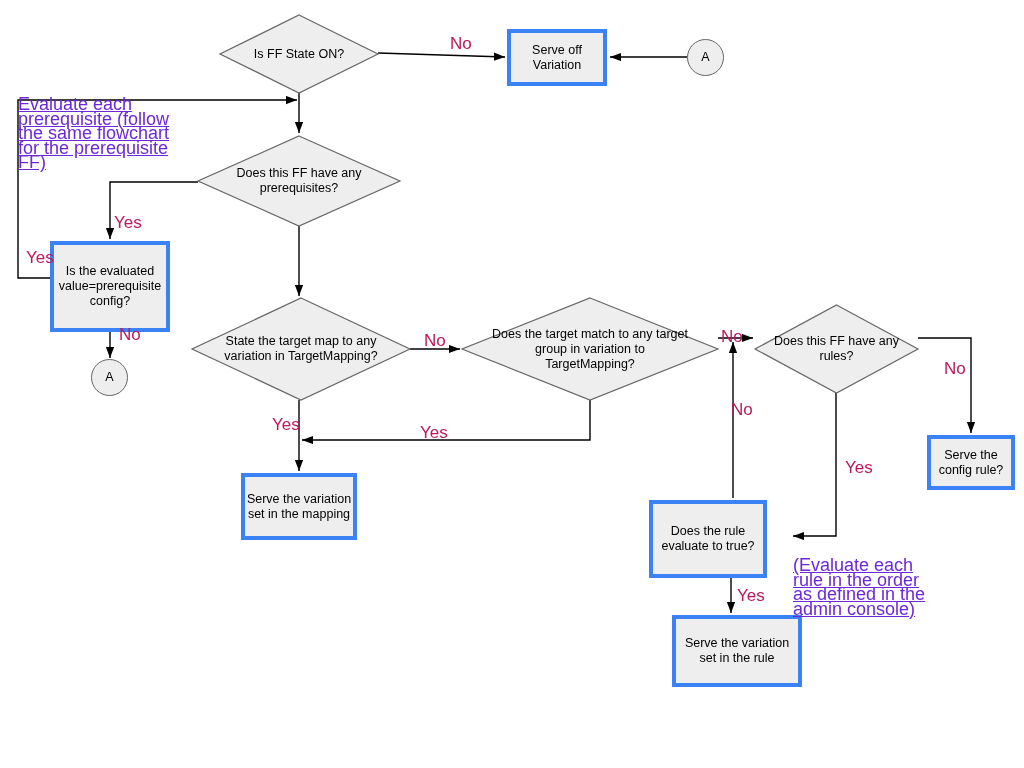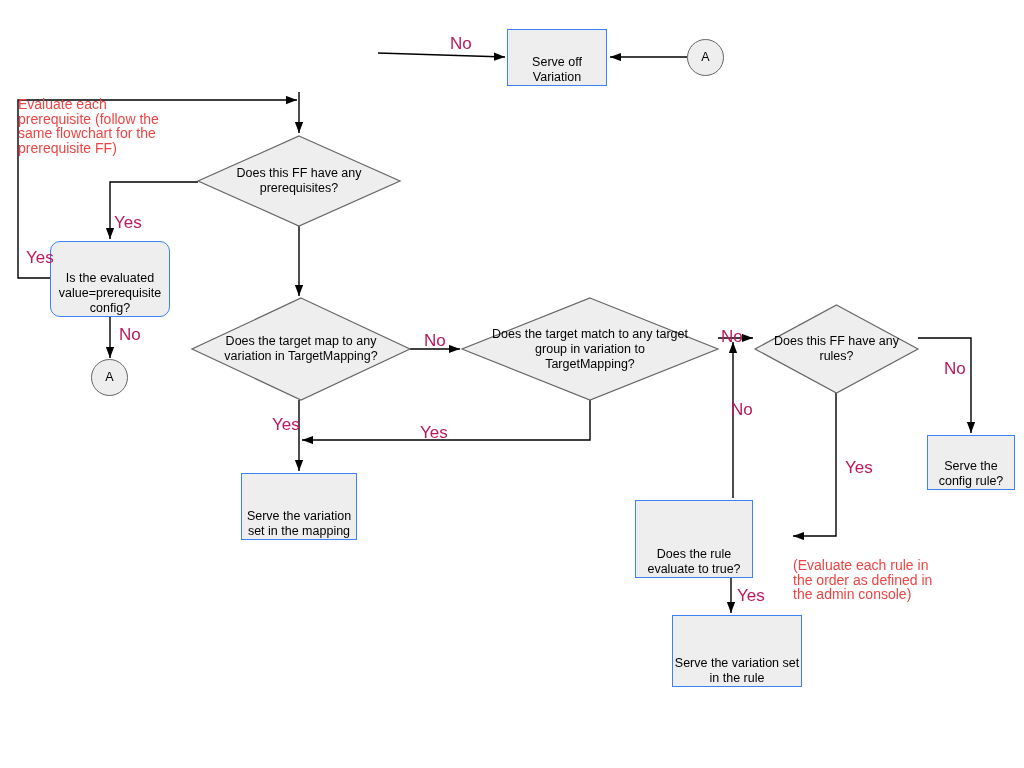--- a/index.html
+++ b/index.html
@@ -33,22 +33,21 @@
     align-items: center;
     justify-content: center;
     text-align: center;
     color: #000000;
     font-size: 12.5px;
     line-height: 15px;
     z-index: 3;
   }
   .box {
     background: #eeeeee;
-    border: 1px solid #3b82f6;
-    align-items: flex-end;
+    border: 4px solid #3b82f6;
   }
   .circle {
     background: #eeeeee;
     border: 1px solid #666666;
     border-radius: 50%;
   }
   .diamond-wrap {
     position: absolute;
     z-index: 2;
   }
@@ -82,25 +81,26 @@
     position: absolute;
     font-size: 17px;
     line-height: 14px;
     color: #be185d;
     background: transparent;
     white-space: nowrap;
     z-index: 4;
   }
   .note {
     position: absolute;
-    font-size: 14px;
+    font-size: 18px;
     line-height: 14.6px;
-    color: #ef4444;
+    color: #6d28d9;
     z-index: 4;
     text-align: left;
+    text-decoration: underline;
   }
 </style>
 </head>
 <body>
 
 <div id="canvas">
 
   <svg id="wires" viewBox="0 0 1024 768" xmlns="http://www.w3.org/2000/svg">
     <defs>
       <marker id="arrow" markerWidth="9" markerHeight="9" refX="8" refY="3" orient="auto" markerUnits="strokeWidth">
@@ -134,52 +134,60 @@
       <path d="M918,338 L971,338 L971,433" marker-end="url(#arrow)"></path>
        down and left into rule-true box --&gt;
       <path d="M836,393 L836,536 L793,536" marker-end="url(#arrow)"></path>
        up to junction right of target group --&gt;
       <path d="M733,498 L733,342" marker-end="url(#arrow)"></path>
        serve the variation set in the rule --&gt;
       <path d="M731,578 L731,613" marker-end="url(#arrow)"></path>
     </g>
   </svg>
 
+  <div class="diamond-wrap" style="left:220px; top:15px; width:158px; height:78px;">
+    <svg width="158" height="78" viewBox="0 0 158 78" xmlns="http://www.w3.org/2000/svg">
+      <polygon points="79,0 158,39 79,78 0,39" fill="#eeeeee" stroke="#666666" stroke-width="1.2"></polygon>
+    </svg>
+    <div class="diamond-label">
+      <span>Is FF State ON?</span>
+    </div>
+  </div>
 
   <div class="node box" style="left:507px; top:29px; width:100px; height:57px;">
     <span>Serve off Variation</span>
   </div>
 
   <div class="node circle" style="left:687px; top:39px; width:37px; height:37px;">
     <span>A</span>
   </div>
 
   <div class="diamond-wrap" style="left:198px; top:136px; width:202px; height:90px;">
     <svg width="202" height="90" viewBox="0 0 202 90" xmlns="http://www.w3.org/2000/svg">
       <polygon points="101,0 202,45 101,90 0,45" fill="#eeeeee" stroke="#666666" stroke-width="1.2"></polygon>
     </svg>
     <div class="diamond-label">
       <span>Does this FF have any prerequisites?</span>
     </div>
   </div>
 
-  <div class="node box" style="left:50px; top:241px; width:120px; height:76px;border-radius:10px;">
+  <div class="node box" style="left:50px; top:241px; width:120px; height:91px;">
     <span>Is the evaluated value=prerequisite config?</span>
   </div>
 
   <div class="node circle" style="left:91px; top:359px; width:37px; height:37px;">
     <span>A</span>
   </div>
 
   <div class="diamond-wrap" style="left:192px; top:298px; width:218px; height:102px;">
     <svg width="218" height="102" viewBox="0 0 218 102" xmlns="http://www.w3.org/2000/svg">
       <polygon points="109,0 218,51 109,102 0,51" fill="#eeeeee" stroke="#666666" stroke-width="1.2"></polygon>
     </svg>
     <div class="diamond-label">
-      <span>Does the target map to any variation in TargetMapping?</span>
+      <span>State the target map to any variation in TargetMapping?</span>
     </div>
   </div>
 
   <div class="diamond-wrap" style="left:462px; top:298px; width:256px; height:102px;">
     <svg width="256" height="102" viewBox="0 0 256 102" xmlns="http://www.w3.org/2000/svg">
       <polygon points="128,0 256,51 128,102 0,51" fill="#eeeeee" stroke="#666666" stroke-width="1.2"></polygon>
     </svg>
     <div class="diamond-label">
       <span>Does the target match to any target group in variation to TargetMapping?</span>
     </div>
@@ -191,21 +199,21 @@
     </svg>
     <div class="diamond-label">
       <span>Does this FF have any rules?</span>
     </div>
   </div>
 
   <div class="node box" style="left:241px; top:473px; width:116px; height:67px;">
     <span>Serve the variation set in the mapping</span>
   </div>
 
-  <div class="node box" style="left:635px; top:500px; width:118px; height:78px;">
+  <div class="node box" style="left:649px; top:500px; width:118px; height:78px;">
     <span>Does the rule evaluate to true?</span>
   </div>
 
   <div class="node box" style="left:672px; top:615px; width:130px; height:72px;">
     <span>Serve the variation set in the rule</span>
   </div>
 
   <div class="node box" style="left:927px; top:435px; width:88px; height:55px;">
     <span>Serve the config rule?</span>
   </div>

